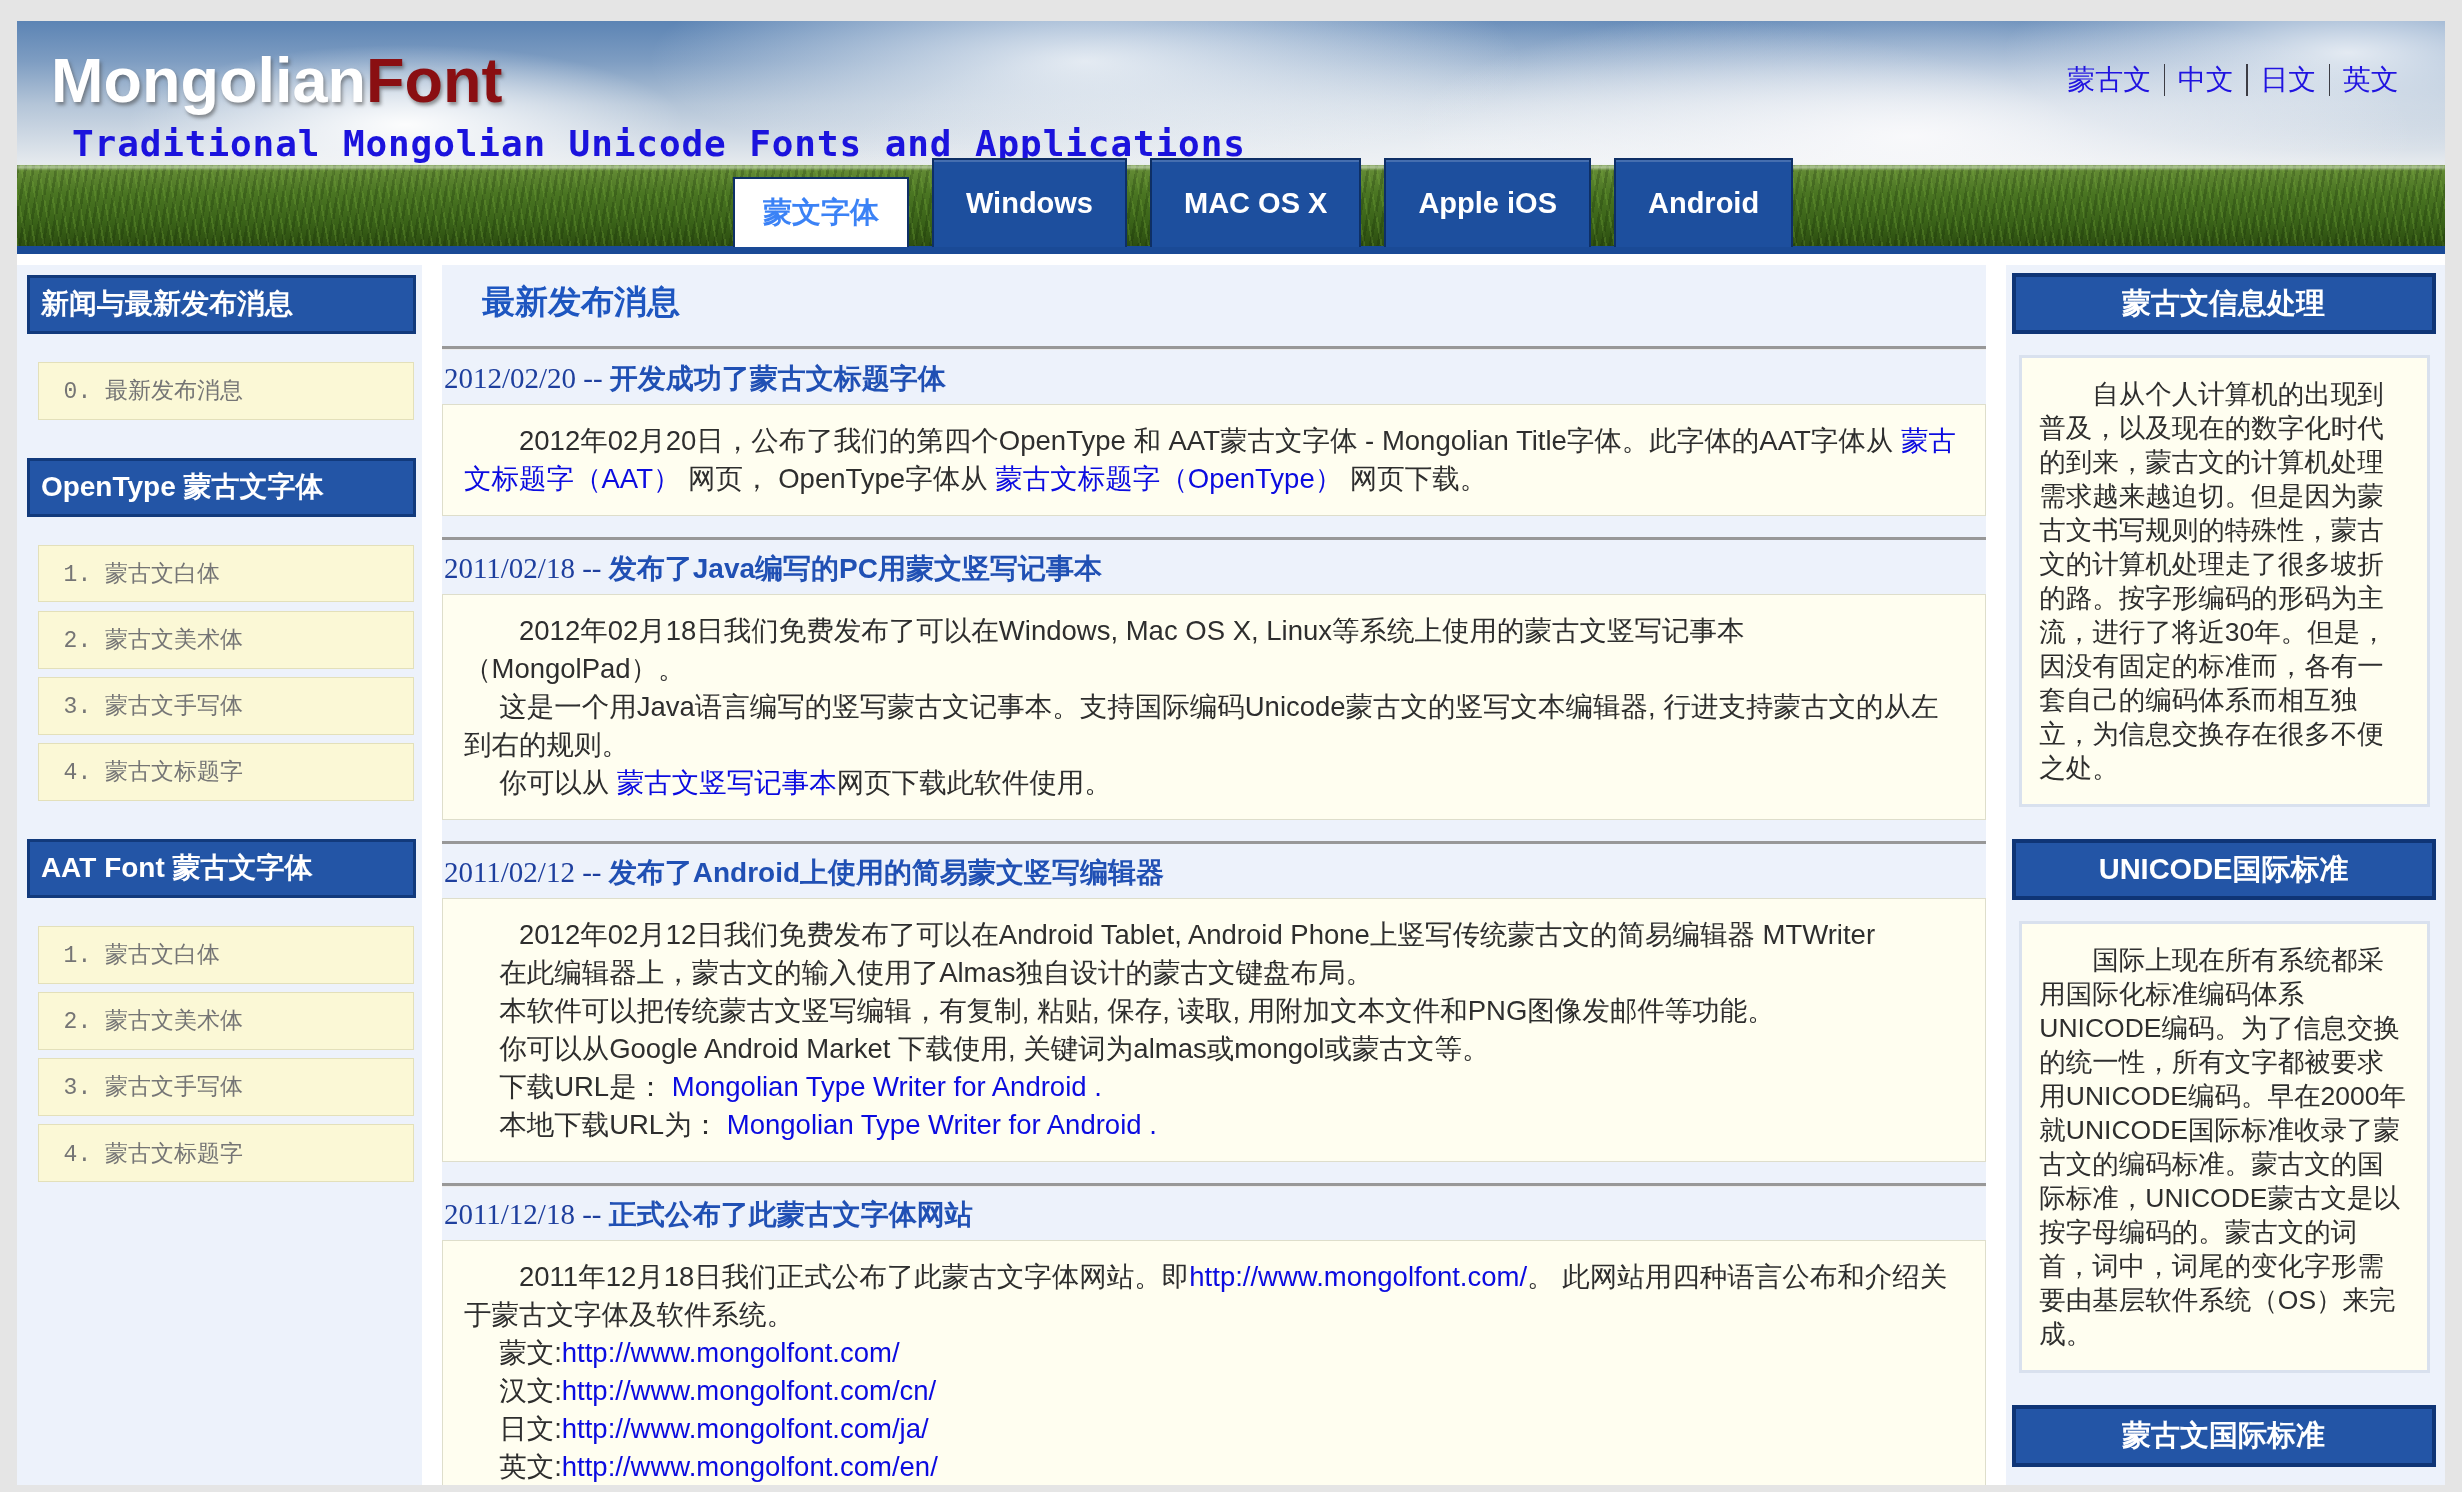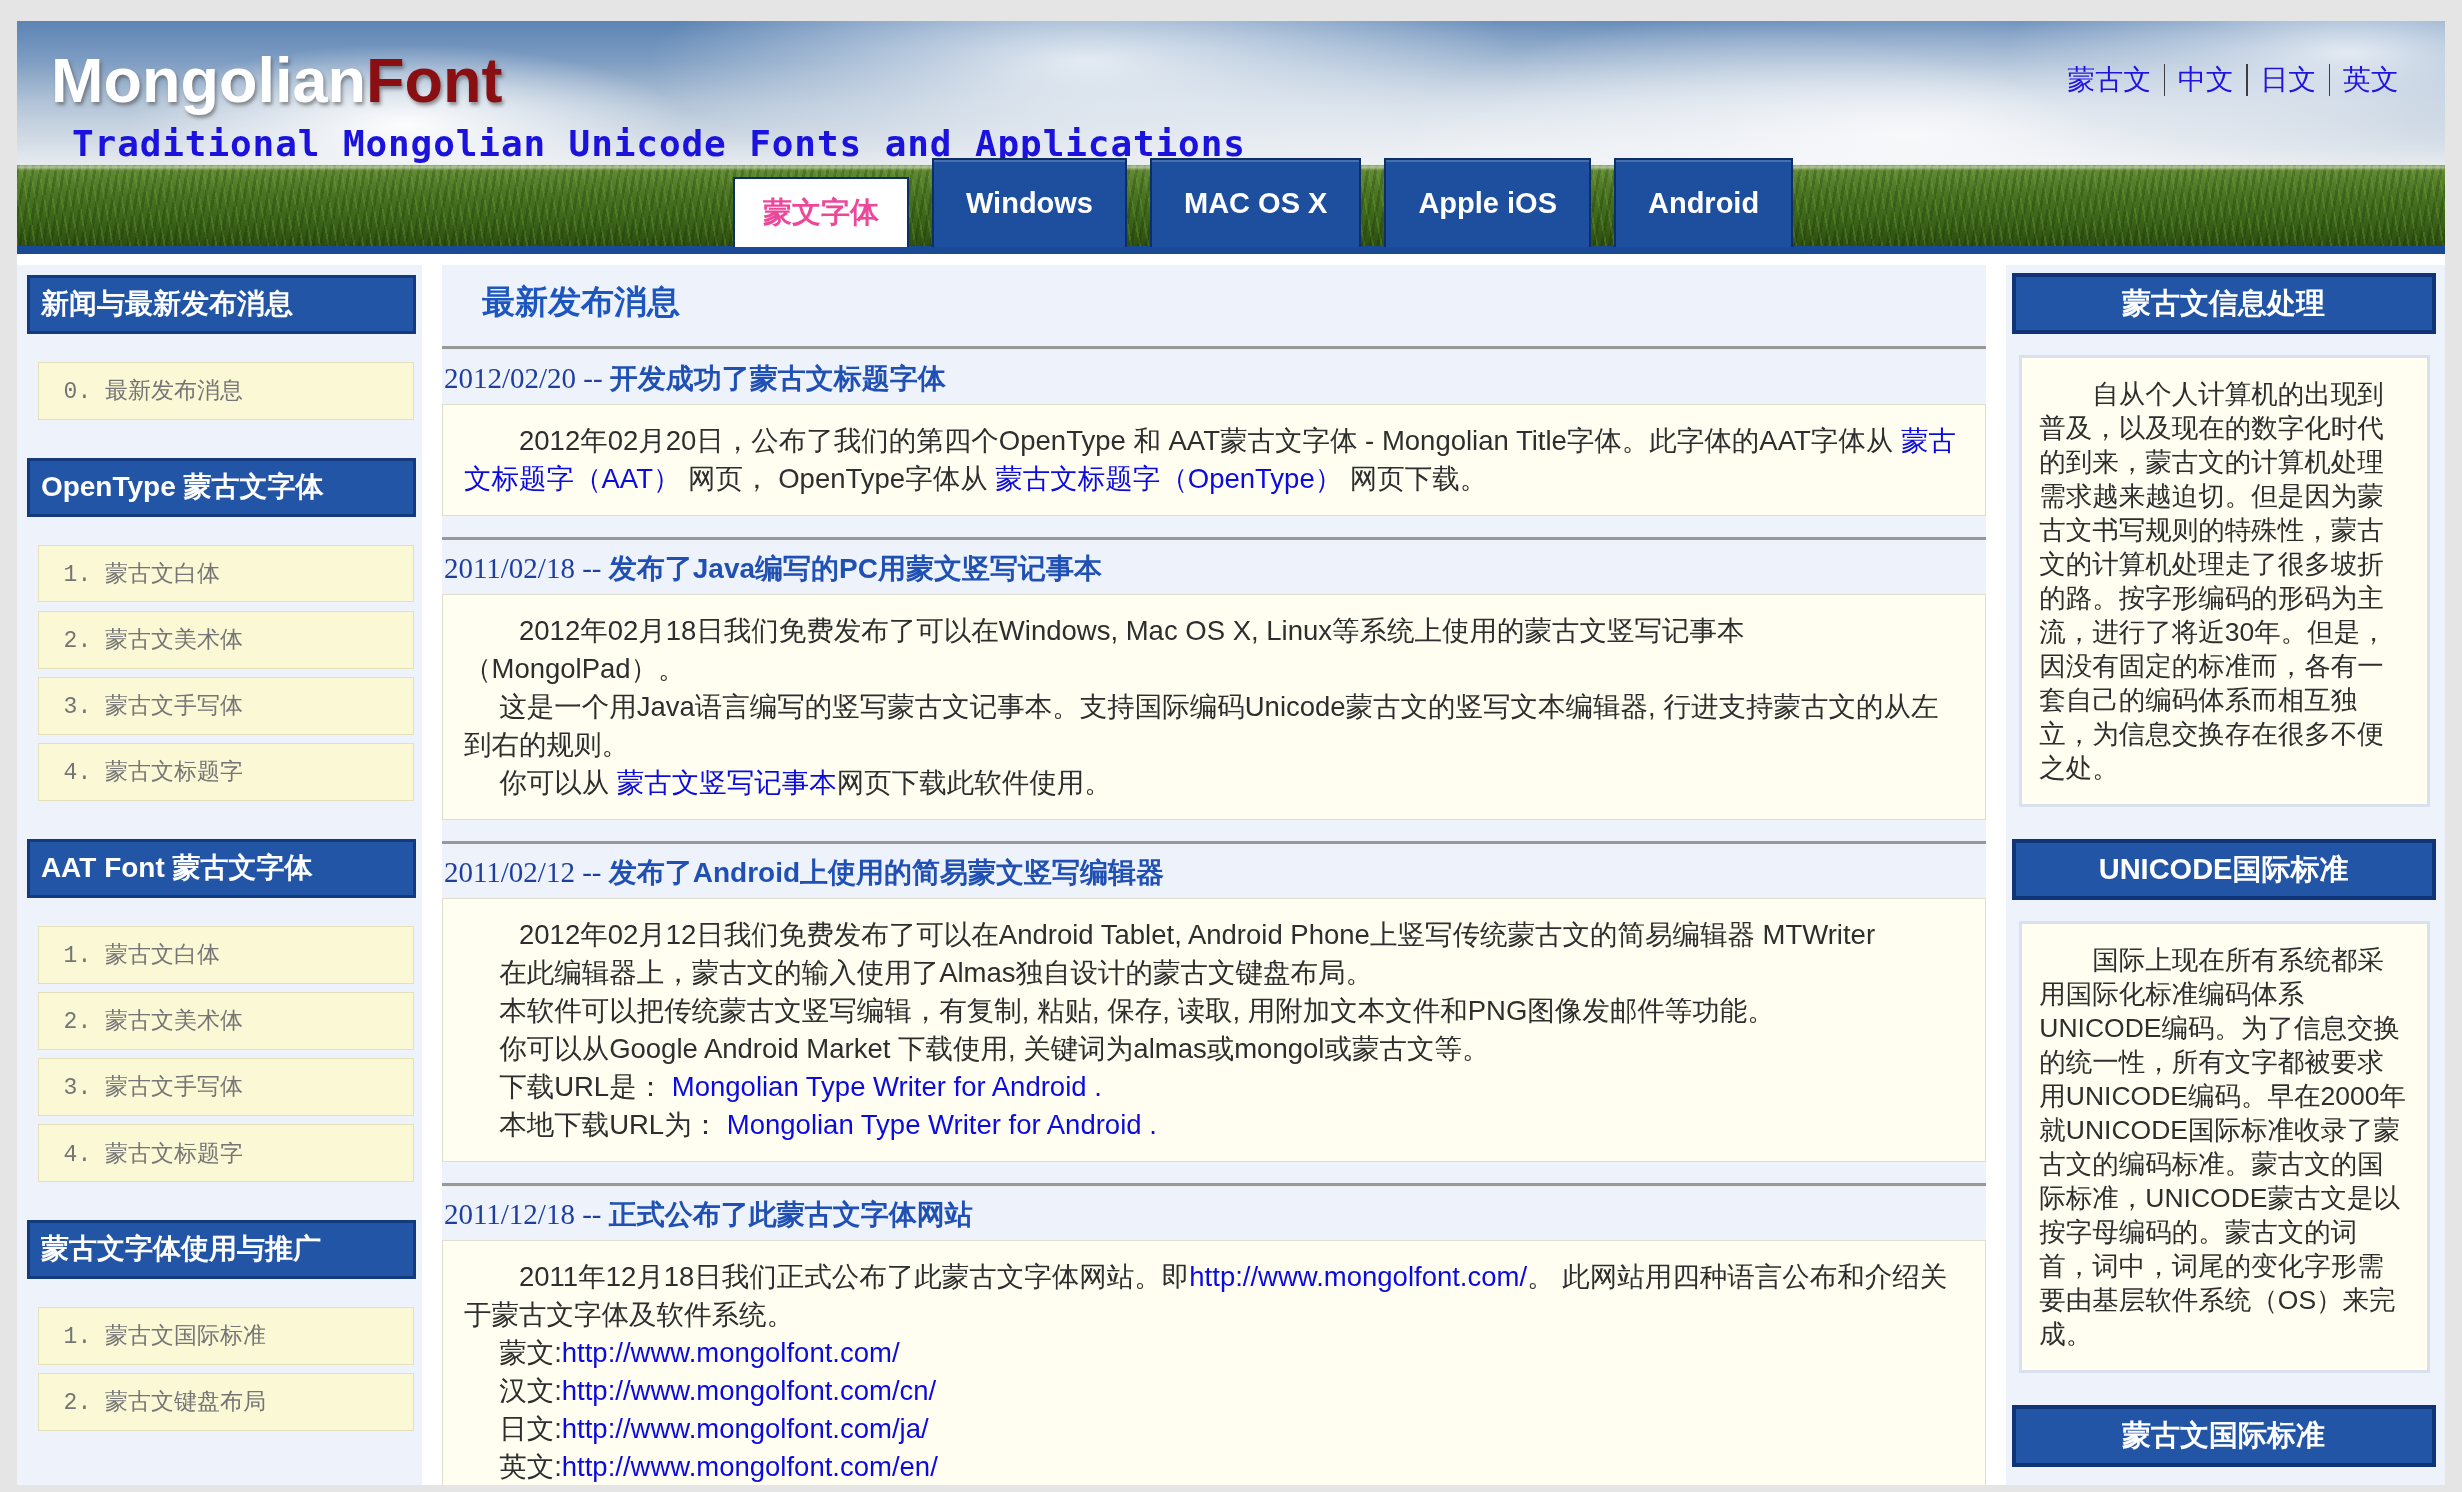--- a/index.html
+++ b/index.html
@@ -35,21 +35,21 @@
   .logo .red{color:var(--c-logo-red);}
   .tagline{position:absolute;left:55px;top:102px;font-family:"DejaVu Sans Mono",monospace;
     font-size:36px;font-weight:bold;color:var(--c-tagline);letter-spacing:0.9px;}
   .langs{position:absolute;right:34px;top:40px;display:flex;align-items:center;font-size:28px;}
   .langs a{color:#2013e0;text-decoration:none;padding:0 12.3px;cursor:pointer;}
   .langs .sep{width:1.9px;height:32px;background:#3c3c44;}
   .tabs{position:absolute;left:716px;bottom:-0.9px;display:flex;gap:23px;align-items:flex-end;}
   .tab{background:var(--c-tab);border:2.8px solid var(--c-tab-border);border-bottom:none;color:#fff;
     font-weight:bold;font-size:29px;padding:27px 32px;cursor:pointer;white-space:nowrap;
     box-shadow:inset 0 1.9px 0 rgba(255,255,255,.18);}
-  .tab.active{background:#fff;color:#ec4899;padding:14px 28px;}
+  .tab.active{background:#fff;color:#3b82f6;padding:14px 28px;}
 
   
   .content{position:relative;margin-top:11.4px;display:flex;gap:20px;height:1220px;overflow:hidden;background:#fff;}
   .col{background:var(--c-panel);height:100%;overflow:hidden;}
   .col.left{width:405px;flex:none;}
   .col.main{flex:1;}
   .col.right{width:439px;flex:none;}
 
   
   .side-group.later .side-head{margin-top:38px;}
@@ -123,27 +123,20 @@
           </div>
           <div class="side-group later">
             <div class="side-head">AAT Font 蒙古文字体</div>
             <div class="side-items">
               <div class="side-item">1. 蒙古文白体</div>
               <div class="side-item">2. 蒙古文美术体</div>
               <div class="side-item">3. 蒙古文手写体</div>
               <div class="side-item">4. 蒙古文标题字</div>
             </div>
           </div>
-          <div class="side-group later">
-            <div class="side-head">蒙古文字体使用与推广</div>
-            <div class="side-items">
-              <div class="side-item">1. 蒙古文国际标准</div>
-              <div class="side-item">2. 蒙古文键盘布局</div>
-            </div>
-          </div>
         </div>
       <div class="col main" id="maincol">
         <div class="main-title">最新发布消息</div>
         <div id="newslist">
             <div class="hr"></div>
             <div class="news-head"><span class="news-date">2012/02/20</span><span class="news-date"> -- </span><span class="news-title">开发成功了蒙古文标题字体</span></div>
             <div class="news-body"><span>　　2012年02月20日，公布了我们的第四个OpenType 和 AAT蒙古文字体 - Mongolian Title字体。此字体的AAT字体从 </span><a>蒙古文标题字（AAT）</a><span> 网页， OpenType字体从 </span><a>蒙古文标题字（OpenType）</a><span> 网页下载。</span></div>
             <div class="hr"></div>
             <div class="news-head"><span class="news-date">2011/02/18</span><span class="news-date"> -- </span><span class="news-title">发布了Java编写的PC用蒙文竖写记事本</span></div>
             <div class="news-body"><span>　　2012年02月18日我们免费发布了可以在Windows, Mac OS X, Linux等系统上使用的蒙古文竖写记事本（MongolPad）。</span><br><span>　 这是一个用Java语言编写的竖写蒙古文记事本。支持国际编码Unicode蒙古文的竖写文本编辑器, 行进支持蒙古文的从左到右的规则。</span><br><span>　 你可以从 </span><a>蒙古文竖写记事本</a><span>网页下载此软件使用。</span></div>

